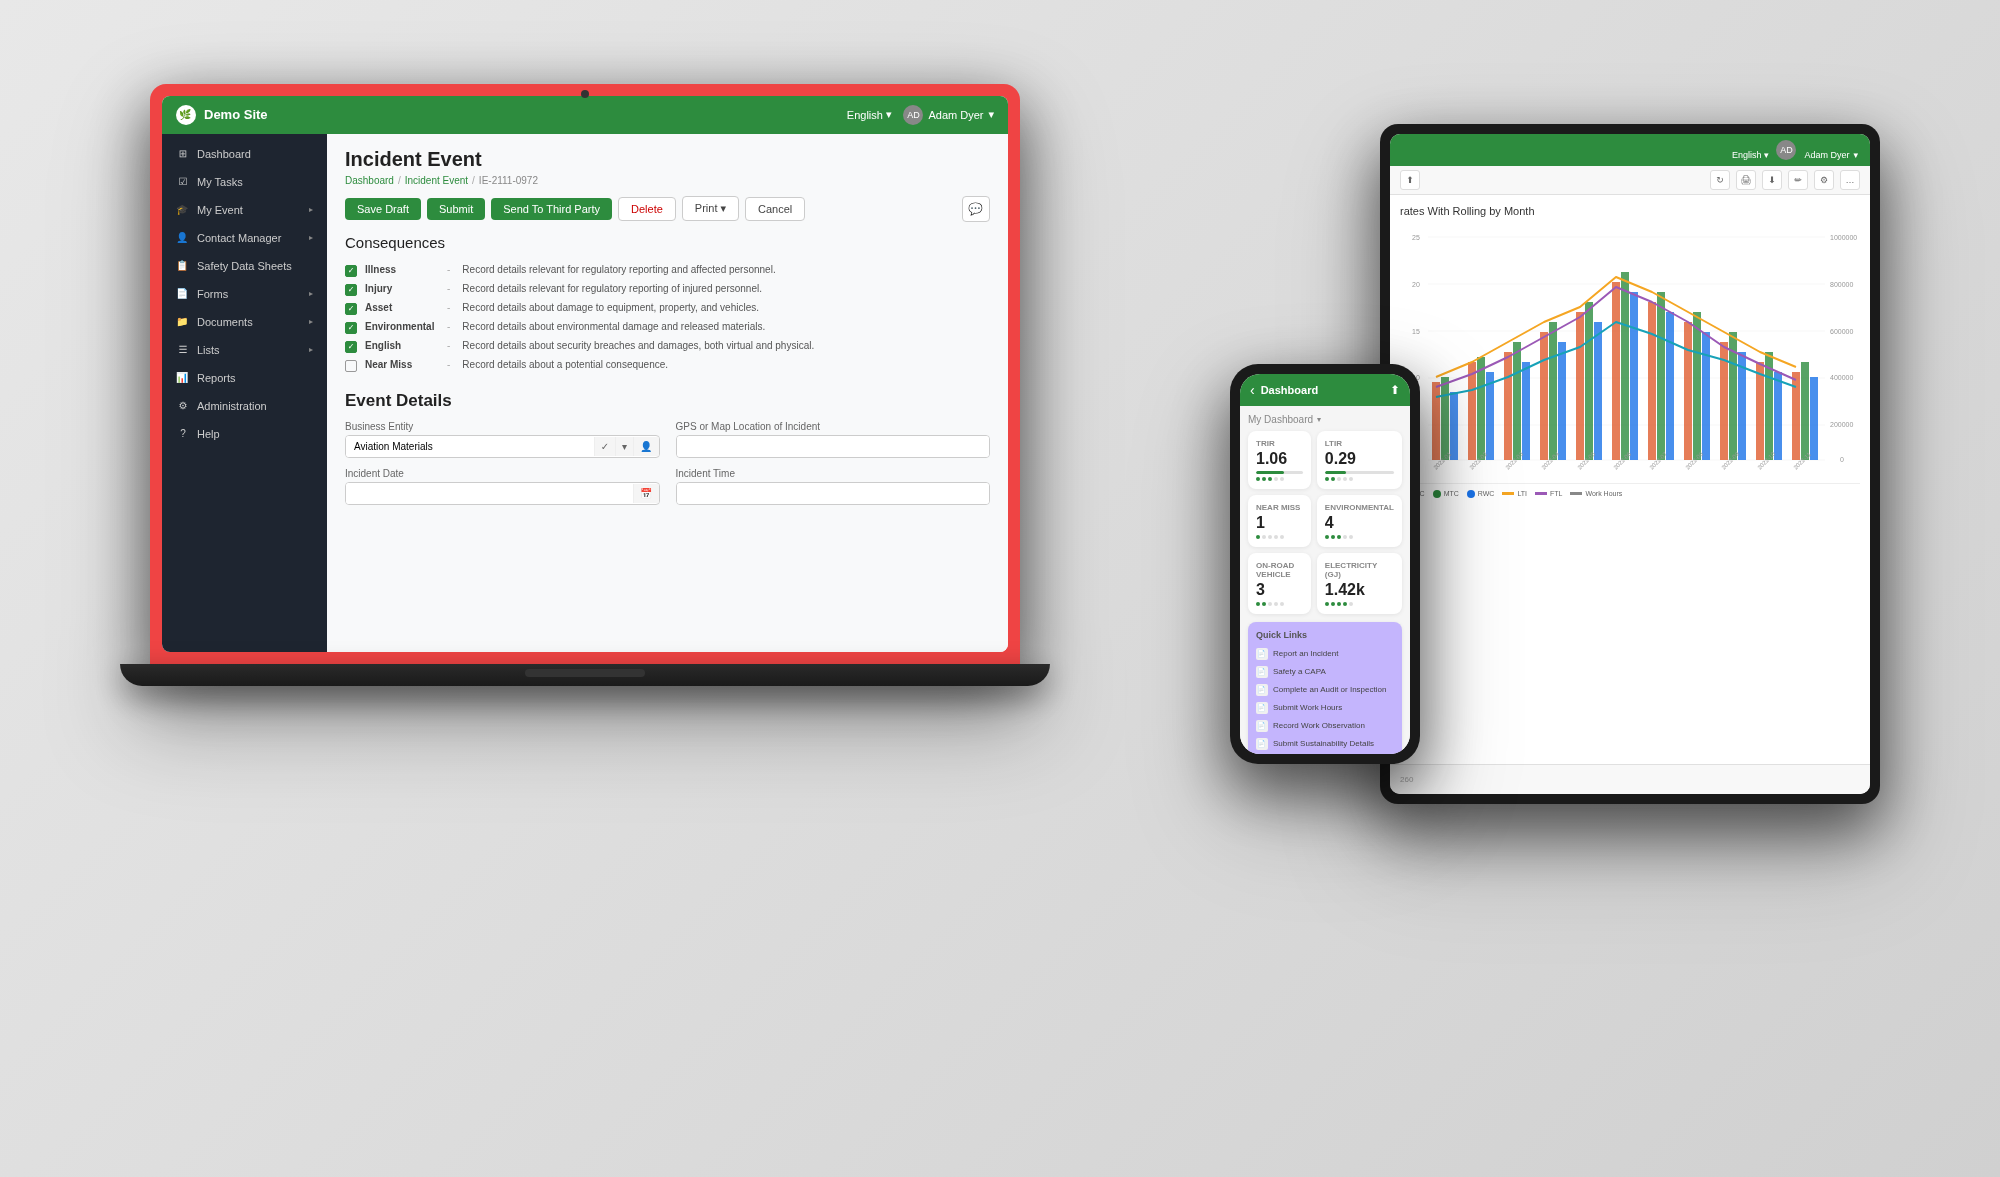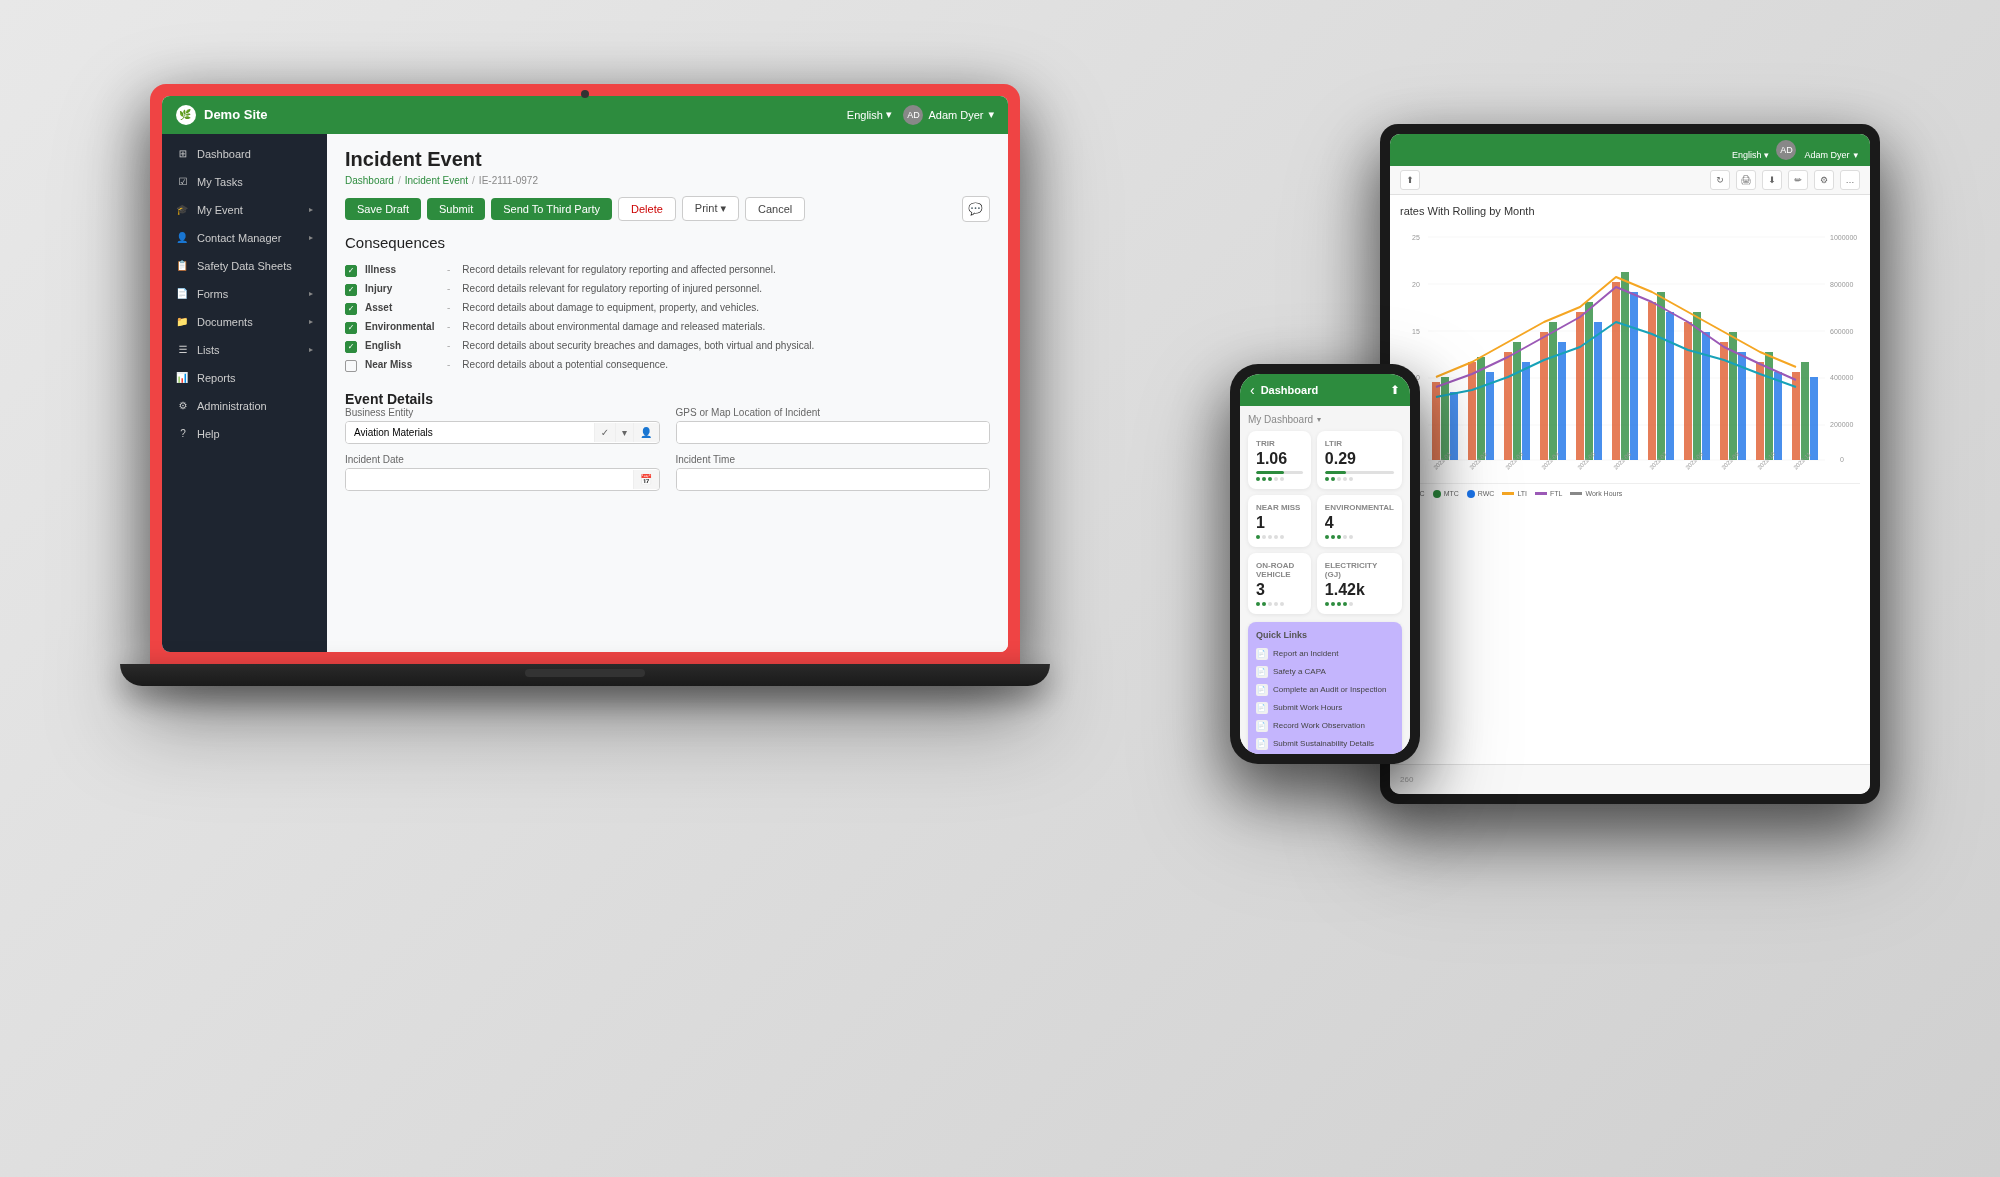--- a/index.html
+++ b/index.html
@@ -342,23 +342,24 @@
     .consequence-item .c-dash {
       color: #aaa;
       margin: 0 4px;
     }
 
     .consequence-item .c-desc {
       color: #555;
     }
 
     .event-details-title {
-      font-size: 14px;
+      font-size: 17px;
       font-weight: 700;
       color: #222;
+      margin-bottom: 10px;
     }
 
     .form-row {
       display: flex;
       gap: 16px;
       margin-bottom: 10px;
     }
 
     .form-field {
       flex: 1;

